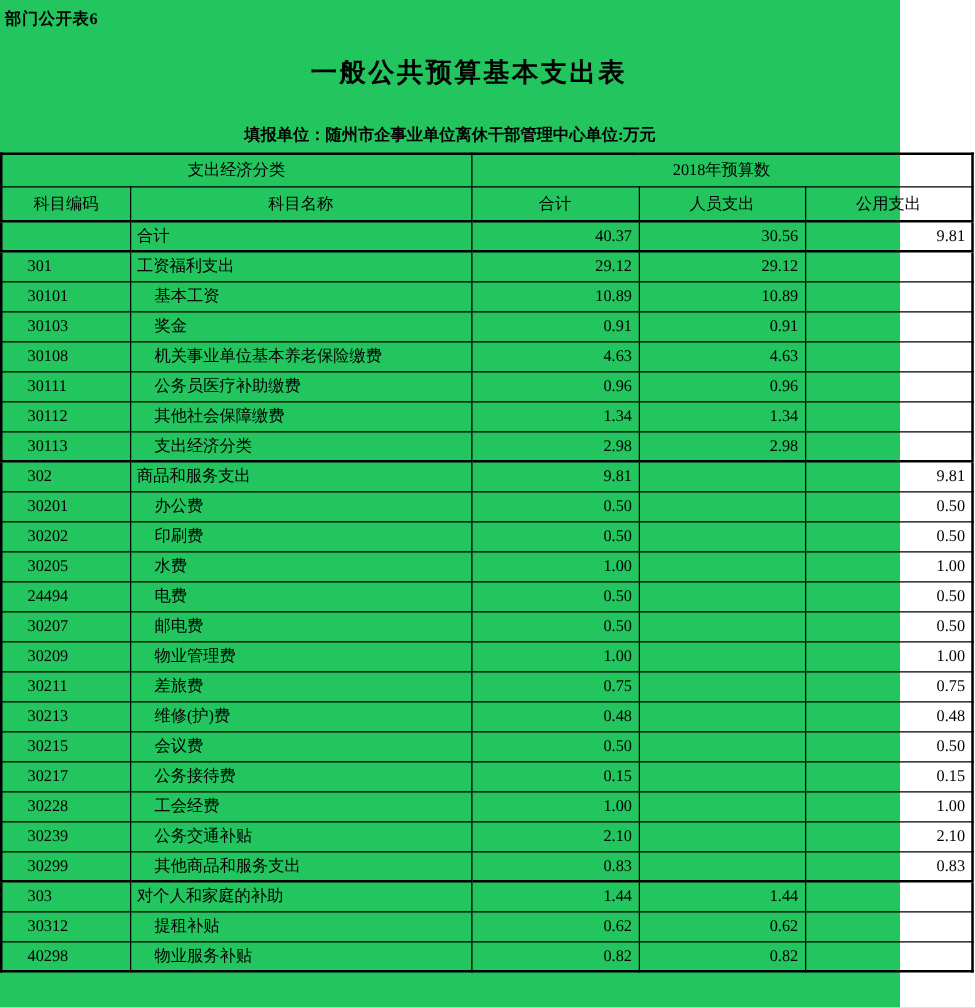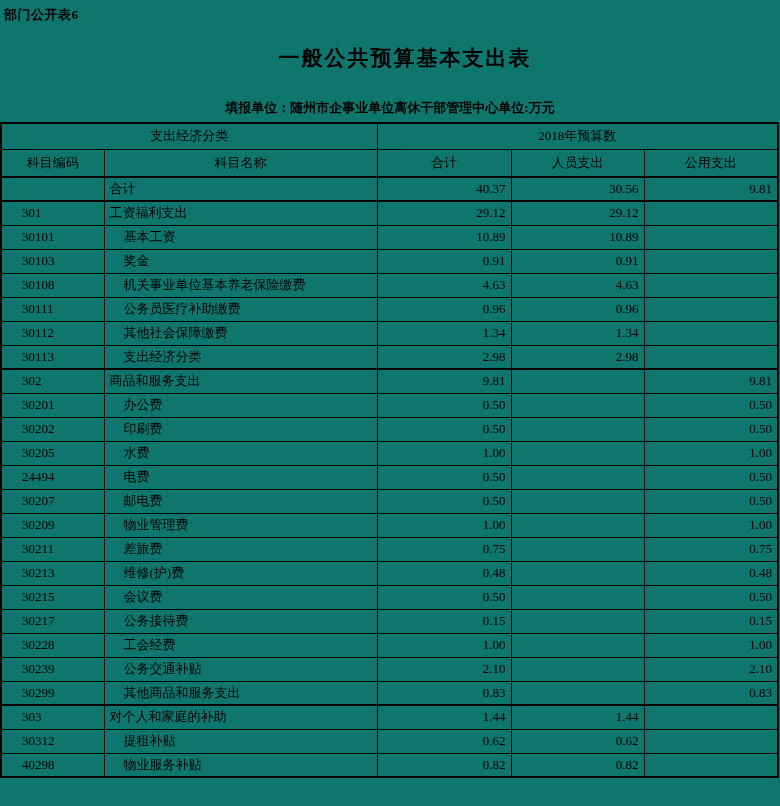--- a/index.html
+++ b/index.html
@@ -6,23 +6,23 @@
   html, body {
     width: 780px;
     height: 806px;
     background: #ffffff;
     color: #000000;
     font-family: "Liberation Serif", "DejaVu Serif", serif;
     overflow: hidden;
   }
   .page {
     position: relative;
-    width: 780px;
+    width: 720px;
     height: 806px;
-    background: #0f766e;
+    background: #22c55e;
   }
   .doc-label {
     position: absolute;
     left: 4px;
     top: 6px;
     font-size: 13px;
     font-weight: bold;
     letter-spacing: 0.5px;
   }
   .title {

